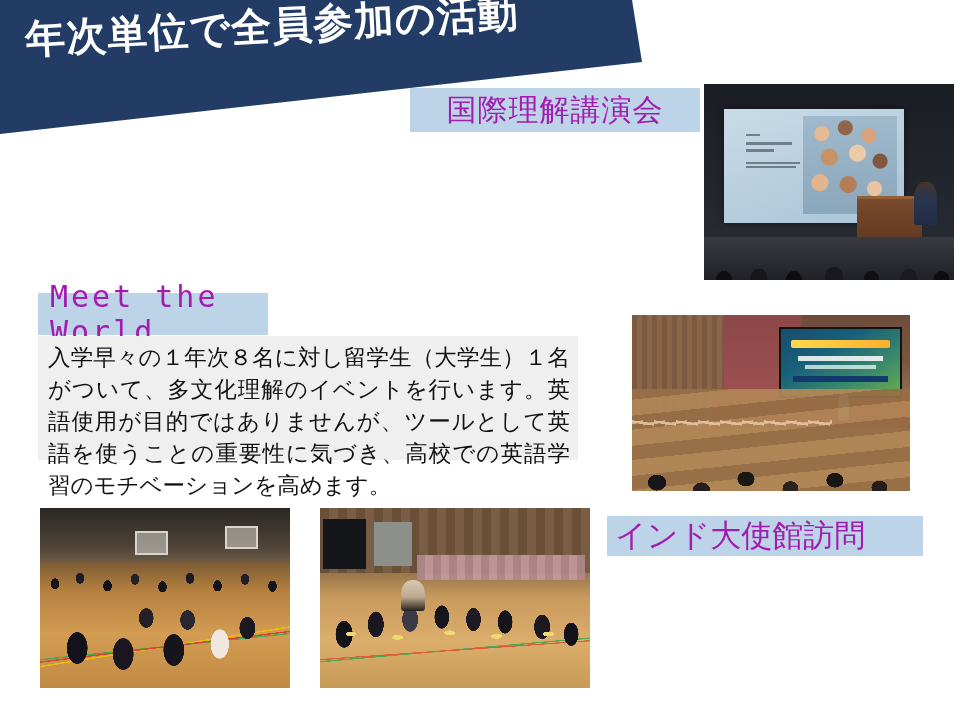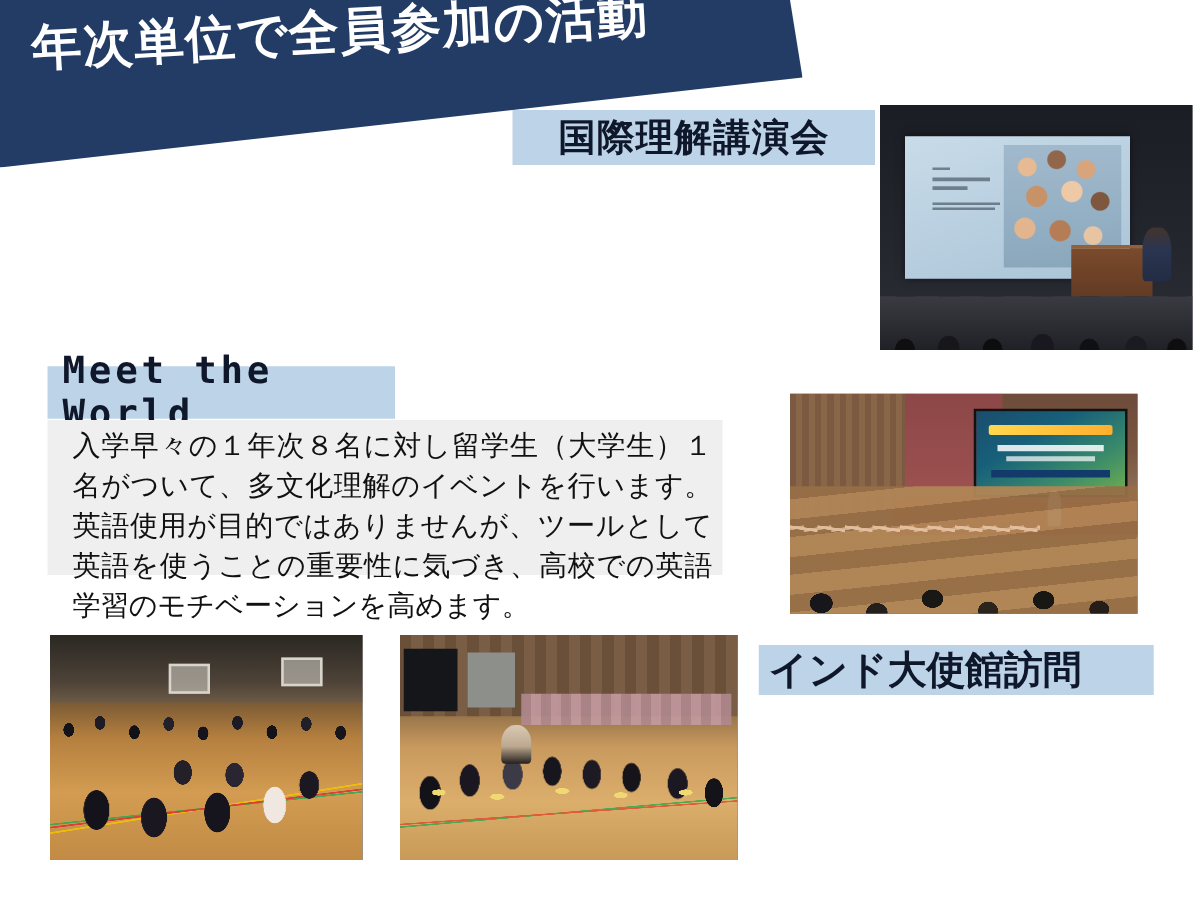--- a/index.html
+++ b/index.html
@@ -43,38 +43,38 @@
     white-space: nowrap;
     transform: rotate(-3.1deg);
     transform-origin: 0 0;
     font-family: "DejaVu Sans", "Liberation Sans", sans-serif;
   }
 
   
   .chip {
     position: absolute;
     background: #BDD3E8;
-    color: #0f172a;
-    font-weight: bold;
+    color: #a21caf;
+    font-weight: normal;
     display: flex;
     align-items: center;
     font-family: "DejaVu Sans", "Liberation Sans", sans-serif;
   }
 
   #chip-kokusai {
     left: 410px; top: 88px;
     width: 290px; height: 44px;
     font-size: 30px;
     justify-content: center;
     letter-spacing: 1px;
   }
 
   #chip-meet {
     left: 38px; top: 293px;
-    width: 278px; height: 42px;
+    width: 230px; height: 42px;
     font-size: 30px;
     padding-left: 12px;
     letter-spacing: 3px;
     font-family: "DejaVu Sans Mono", "Liberation Mono", monospace;
   }
 
   #chip-india {
     left: 607px; top: 516px;
     width: 316px; height: 40px;
     font-size: 31px;
@@ -96,21 +96,21 @@
     left: 142px; top: 142px;
     width: 558px; height: 134px;
     font-size: 22.5px;
     padding: 6px 8px 6px 10px;
   }
 
   #text-meet {
     left: 38px; top: 336px;
     width: 540px; height: 124px;
     font-size: 22.5px;
-    padding: 6px 8px 6px 20px;
+    padding: 6px 8px 6px 10px;
   }
 
   #text-india {
     left: 607px; top: 560px;
     width: 316px; height: 134px;
     font-size: 22.5px;
     padding: 6px 6px 6px 10px;
   }
 
   

